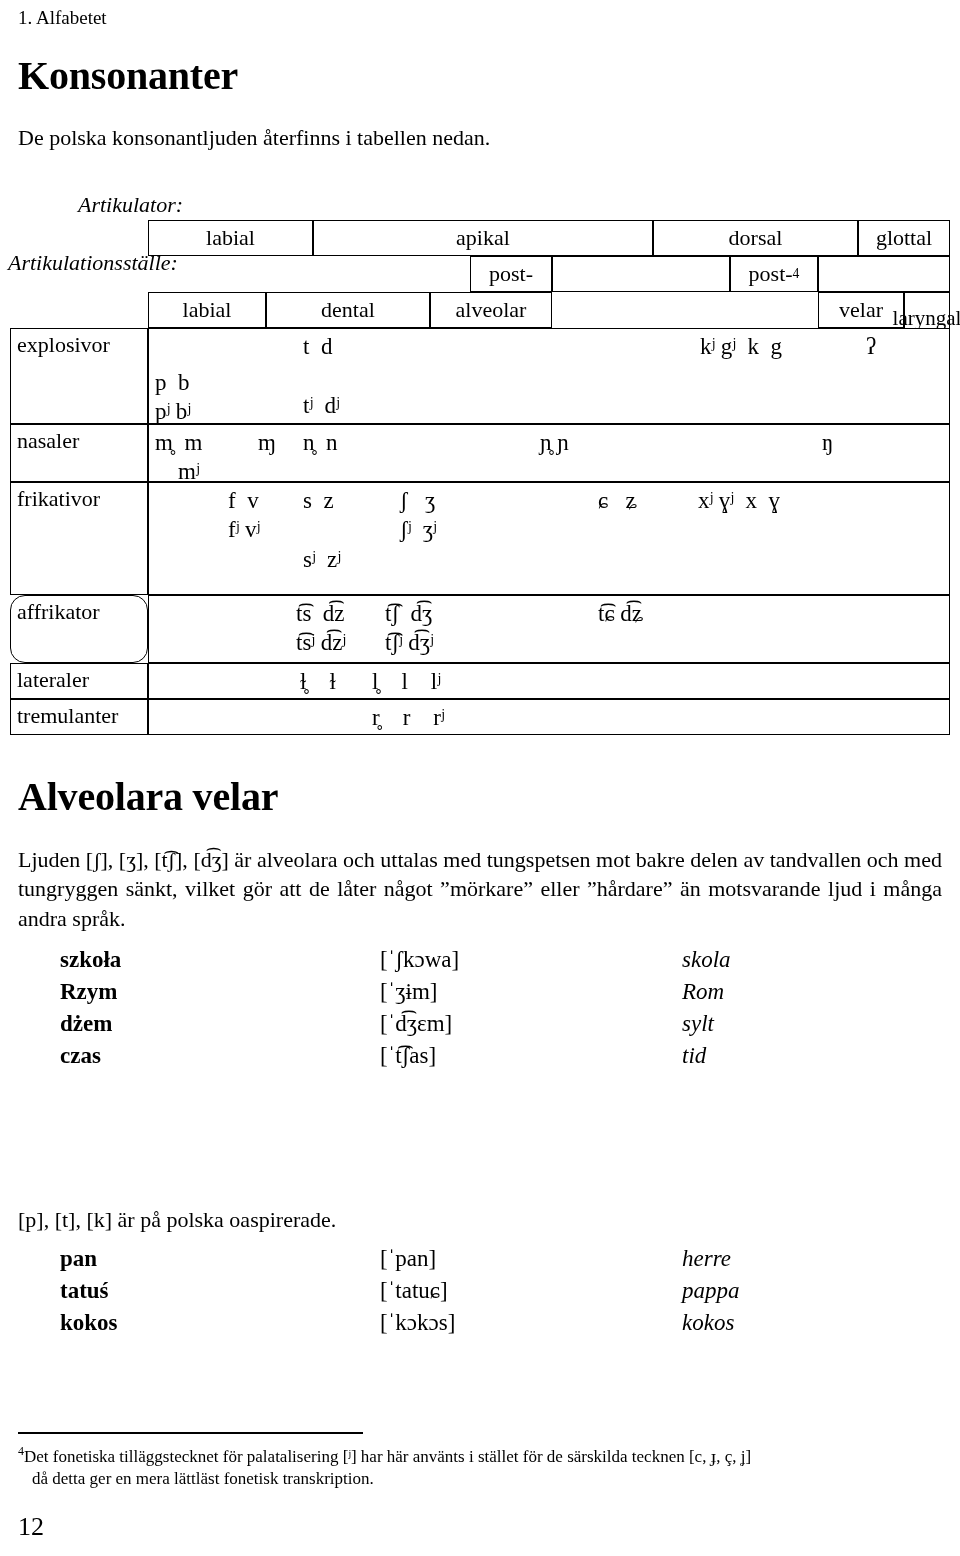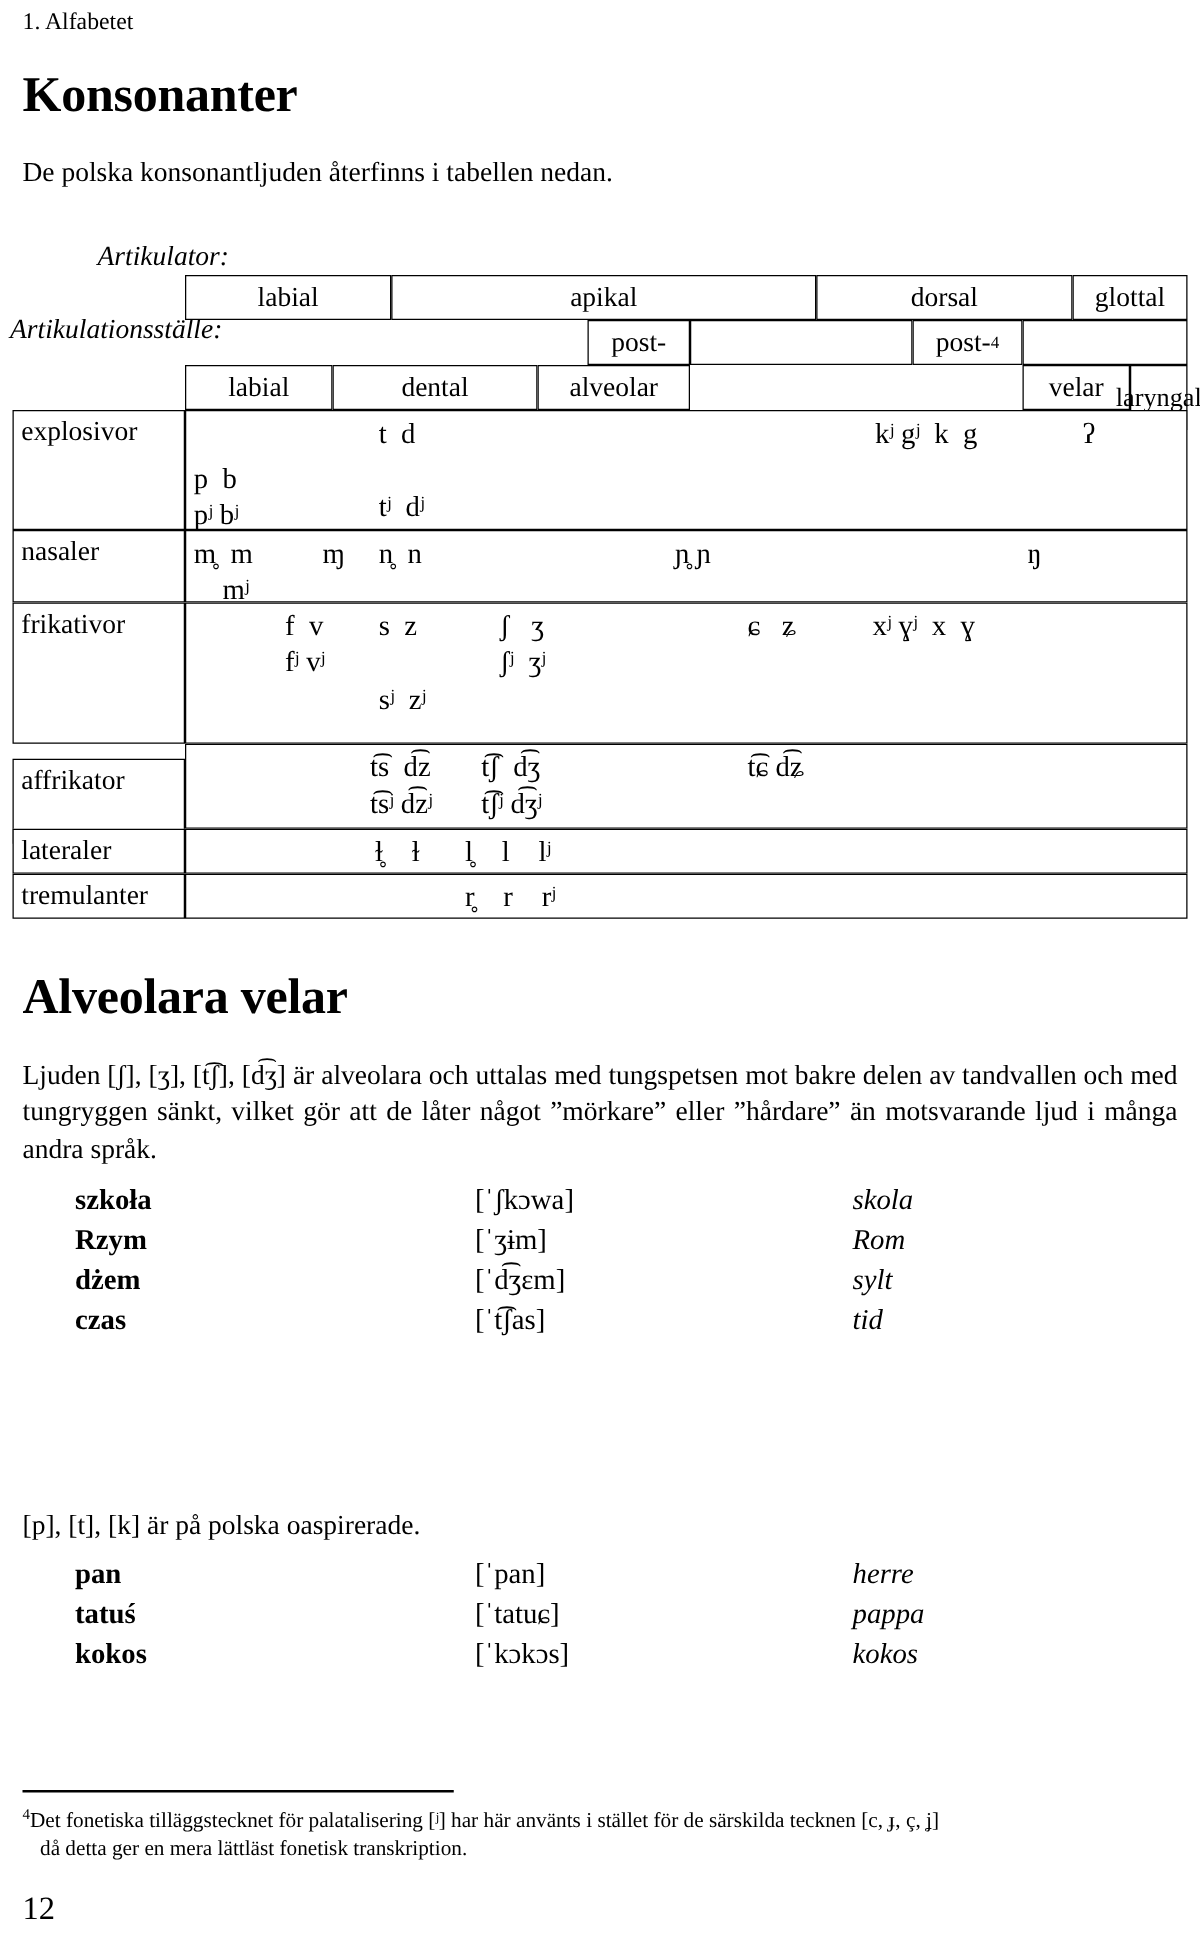--- a/index.html
+++ b/index.html
@@ -207,21 +207,21 @@
 
     <div class="rowlabel" style="left:10px; top:138px; width:138px; height:96px;">explosivor</div>
     <div class="bodybox" style="left:148px; top:138px; width:802px; height:96px;"></div>
 
     <div class="rowlabel" style="left:10px; top:234px; width:138px; height:58px;">nasaler</div>
     <div class="bodybox" style="left:148px; top:234px; width:802px; height:58px;"></div>
 
     <div class="rowlabel" style="left:10px; top:292px; width:138px; height:113px;">frikativor</div>
     <div class="bodybox" style="left:148px; top:292px; width:802px; height:113px;"></div>
 
-    <div class="rowlabel" style="left:10px; top:417px; width:138px; height:68px;">affrikator</div>
+    <div class="rowlabel" style="left:10px; top:405px; width:138px; height:68px;border-radius:15px;">affrikator</div>
     <div class="bodybox" style="left:148px; top:405px; width:802px; height:68px;"></div>
 
     <div class="rowlabel" style="left:10px; top:473px; width:138px; height:36px;">lateraler</div>
     <div class="bodybox" style="left:148px; top:473px; width:802px; height:36px;"></div>
 
     <div class="rowlabel" style="left:10px; top:509px; width:138px; height:36px;">tremulanter</div>
     <div class="bodybox" style="left:148px; top:509px; width:802px; height:36px;"></div>
 
     <div class="bodycell" style="left:155px; top:142px;margin-top:36px;">p  b
 pʲ bʲ</div>

